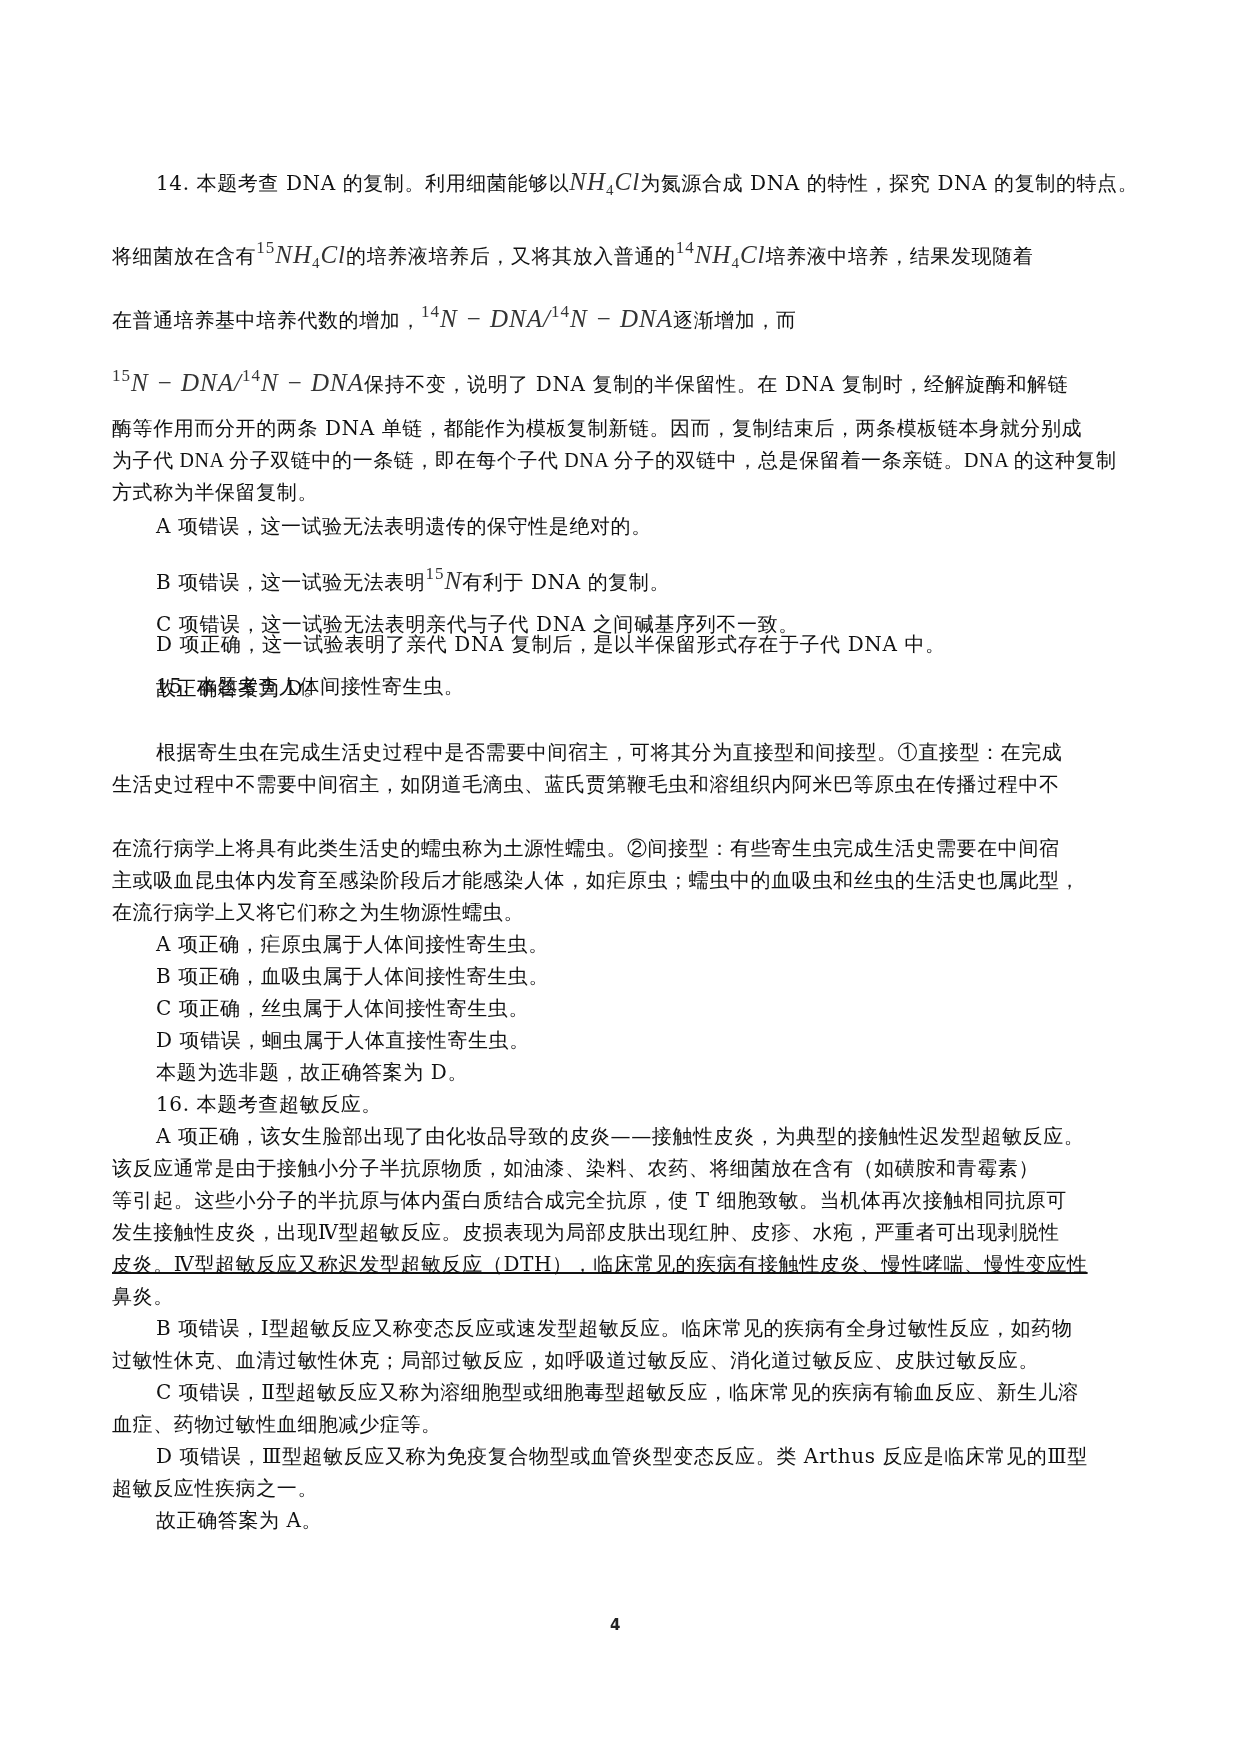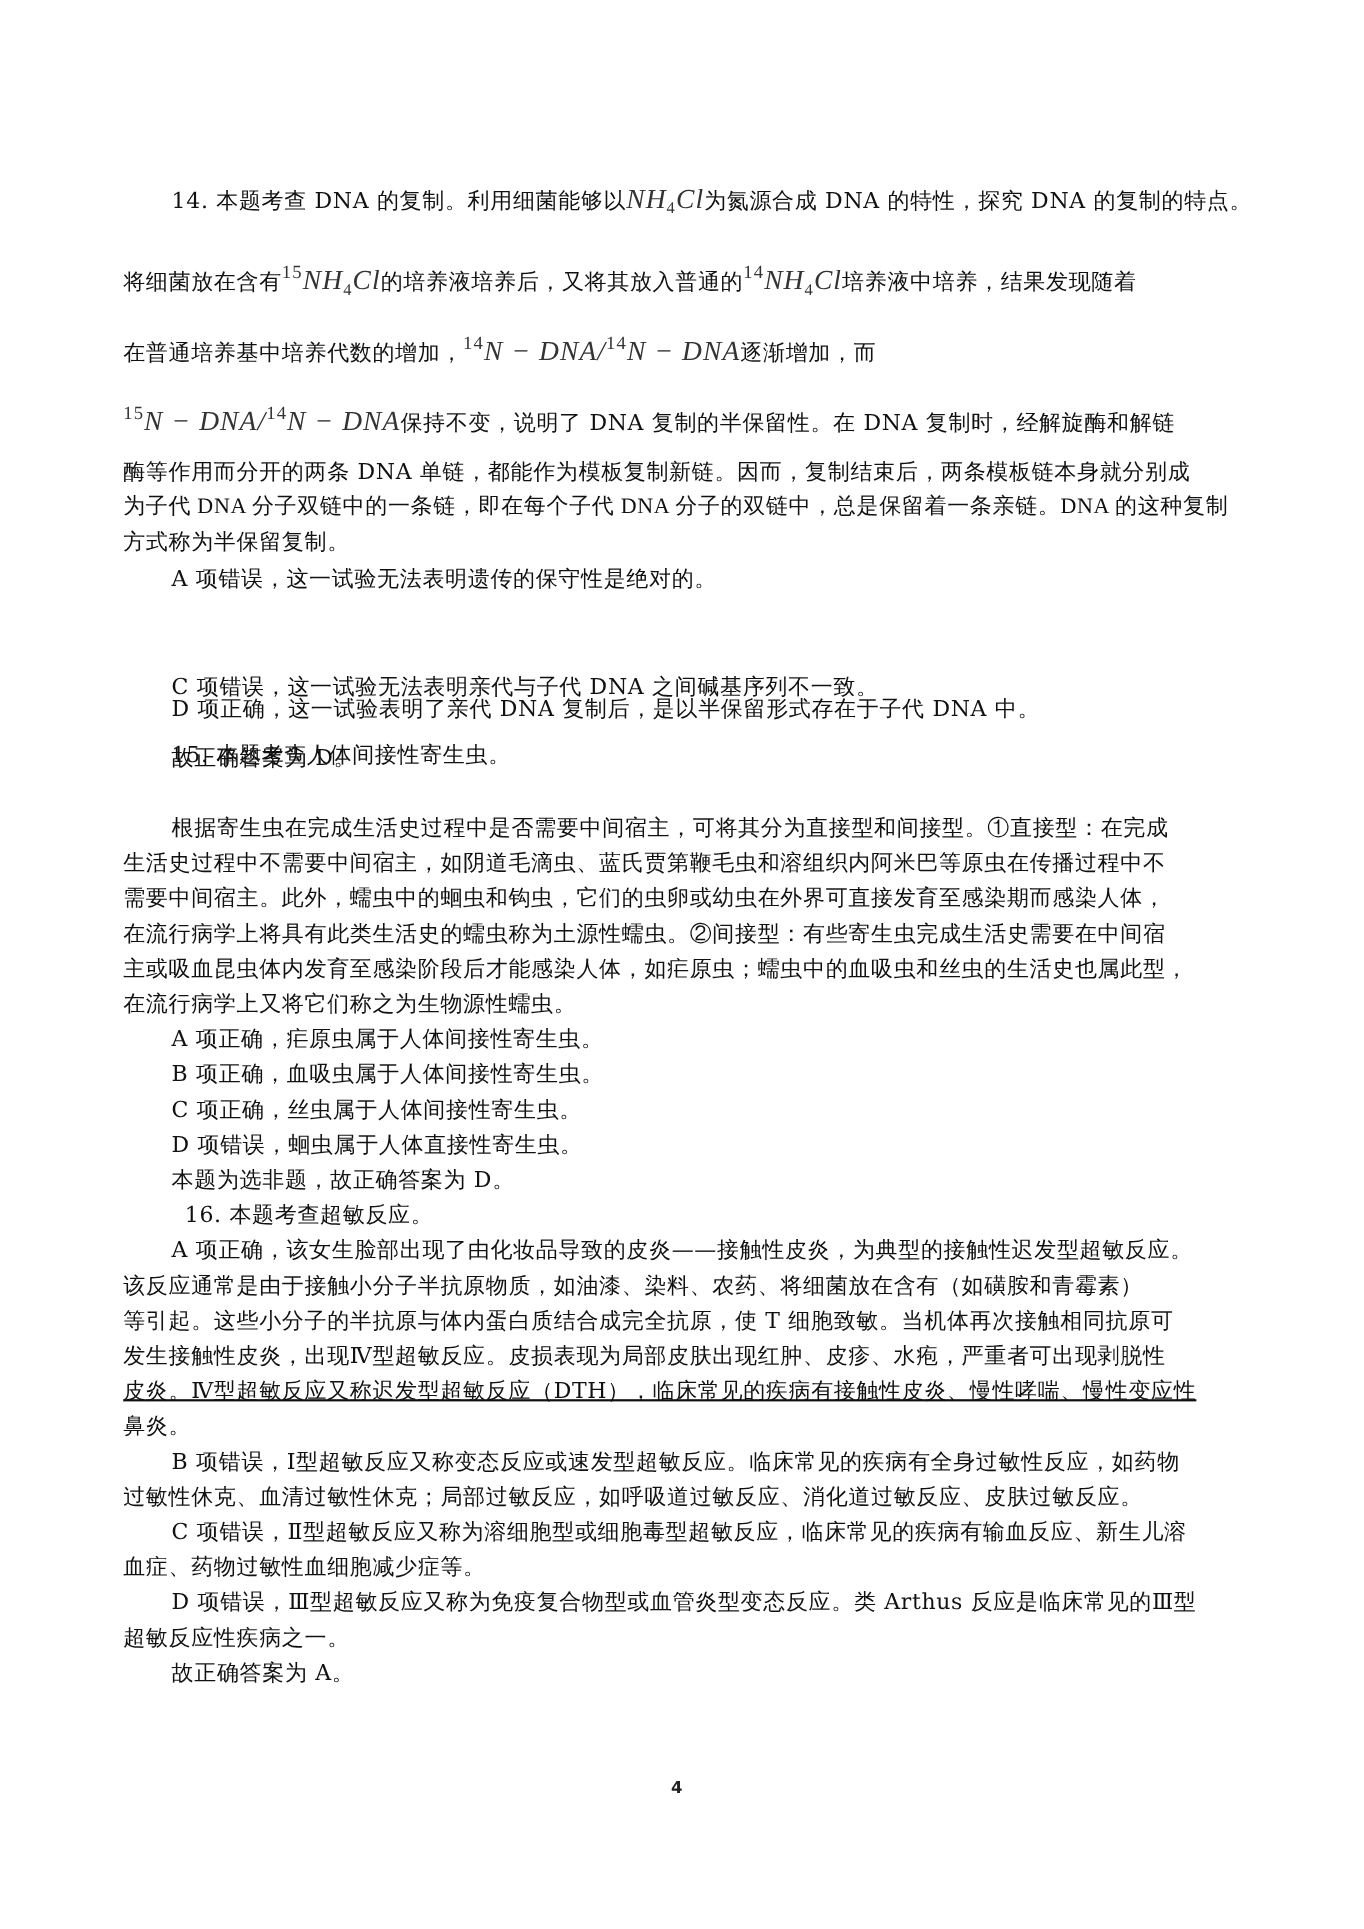--- a/index.html
+++ b/index.html
@@ -35,38 +35,40 @@
 
   <div class="line" style="top:362px;">
     <span class="math"><sup>15</sup><span>N − DNA/</span><sup>14</sup><span>N − DNA</span></span><span>保持不变，说明了 DNA 复制的半保留性。在 DNA 复制时，经解旋酶和解链</span>
   </div>
 
   <div class="line" style="top:414px;">酶等作用而分开的两条 DNA 单链，都能作为模板复制新链。因而，复制结束后，两条模板链本身就分别成</div>
   <div class="line" style="top:446px;font-family:Liberation Serif, serif;">为子代 DNA 分子双链中的一条链，即在每个子代 DNA 分子的双链中，总是保留着一条亲链。DNA 的这种复制</div>
   <div class="line" style="top:478px;">方式称为半保留复制。</div>
 
   <div class="line indent" style="top:512px;">A 项错误，这一试验无法表明遗传的保守性是绝对的。</div>
+  <div class="line indent" style="top:560px;">
+    <span>B 项错误，这一试验无法表明</span><span class="math"><sup>15</sup><span>N</span></span><span>有利于 DNA 的复制。</span>
+  </div>
   <div class="line indent" style="top:610px;">C 项错误，这一试验无法表明亲代与子代 DNA 之间碱基序列不一致。</div>
   <div class="line indent" style="top:606px;margin-top:24px;">D 项正确，这一试验表明了亲代 DNA 复制后，是以半保留形式存在于子代 DNA 中。</div>
   <div class="line indent" style="top:674px;">故正确答案为 D。</div>
 
   <div class="line indent" style="top:672px;">15. 本题考查人体间接性寄生虫。</div>
   <div class="line indent" style="top:738px;">根据寄生虫在完成生活史过程中是否需要中间宿主，可将其分为直接型和间接型。①直接型：在完成</div>
   <div class="line" style="top:770px;">生活史过程中不需要中间宿主，如阴道毛滴虫、蓝氏贾第鞭毛虫和溶组织内阿米巴等原虫在传播过程中不</div>
-  <div class="line" style="top:802px;">需要中间宿主。此外，蠕虫中的蛔虫和钩虫，它们的虫卵或幼虫在外界可直接发育至感染期而感染人体，</div>
   <div class="line" style="top:834px;">在流行病学上将具有此类生活史的蠕虫称为土源性蠕虫。②间接型：有些寄生虫完成生活史需要在中间宿</div>
   <div class="line" style="top:866px;">主或吸血昆虫体内发育至感染阶段后才能感染人体，如疟原虫；蠕虫中的血吸虫和丝虫的生活史也属此型，</div>
   <div class="line" style="top:898px;">在流行病学上又将它们称之为生物源性蠕虫。</div>
   <div class="line indent" style="top:930px;">A 项正确，疟原虫属于人体间接性寄生虫。</div>
   <div class="line indent" style="top:962px;">B 项正确，血吸虫属于人体间接性寄生虫。</div>
   <div class="line indent" style="top:994px;">C 项正确，丝虫属于人体间接性寄生虫。</div>
   <div class="line indent" style="top:1026px;">D 项错误，蛔虫属于人体直接性寄生虫。</div>
   <div class="line indent" style="top:1058px;">本题为选非题，故正确答案为 D。</div>
 
-  <div class="line indent" style="top:1090px;margin-left:12px;">16. 本题考查超敏反应。</div>
+  <div class="line indent" style="top:1090px;">16. 本题考查超敏反应。</div>
   <div class="line indent" style="top:1122px;">A 项正确，该女生脸部出现了由化妆品导致的皮炎——接触性皮炎，为典型的接触性迟发型超敏反应。</div>
   <div class="line" style="top:1154px;">该反应通常是由于接触小分子半抗原物质，如油漆、染料、农药、将细菌放在含有（如磺胺和青霉素）</div>
   <div class="line" style="top:1186px;">等引起。这些小分子的半抗原与体内蛋白质结合成完全抗原，使 T 细胞致敏。当机体再次接触相同抗原可</div>
   <div class="line" style="top:1218px;">发生接触性皮炎，出现Ⅳ型超敏反应。皮损表现为局部皮肤出现红肿、皮疹、水疱，严重者可出现剥脱性</div>
   <div class="line" style="top:1250px;text-decoration:underline;">皮炎。Ⅳ型超敏反应又称迟发型超敏反应（DTH），临床常见的疾病有接触性皮炎、慢性哮喘、慢性变应性</div>
   <div class="line" style="top:1282px;">鼻炎。</div>
   <div class="line indent" style="top:1314px;">B 项错误，Ⅰ型超敏反应又称变态反应或速发型超敏反应。临床常见的疾病有全身过敏性反应，如药物</div>
   <div class="line" style="top:1346px;">过敏性休克、血清过敏性休克；局部过敏反应，如呼吸道过敏反应、消化道过敏反应、皮肤过敏反应。</div>
   <div class="line indent" style="top:1378px;">C 项错误，Ⅱ型超敏反应又称为溶细胞型或细胞毒型超敏反应，临床常见的疾病有输血反应、新生儿溶</div>
   <div class="line" style="top:1410px;">血症、药物过敏性血细胞减少症等。</div>

